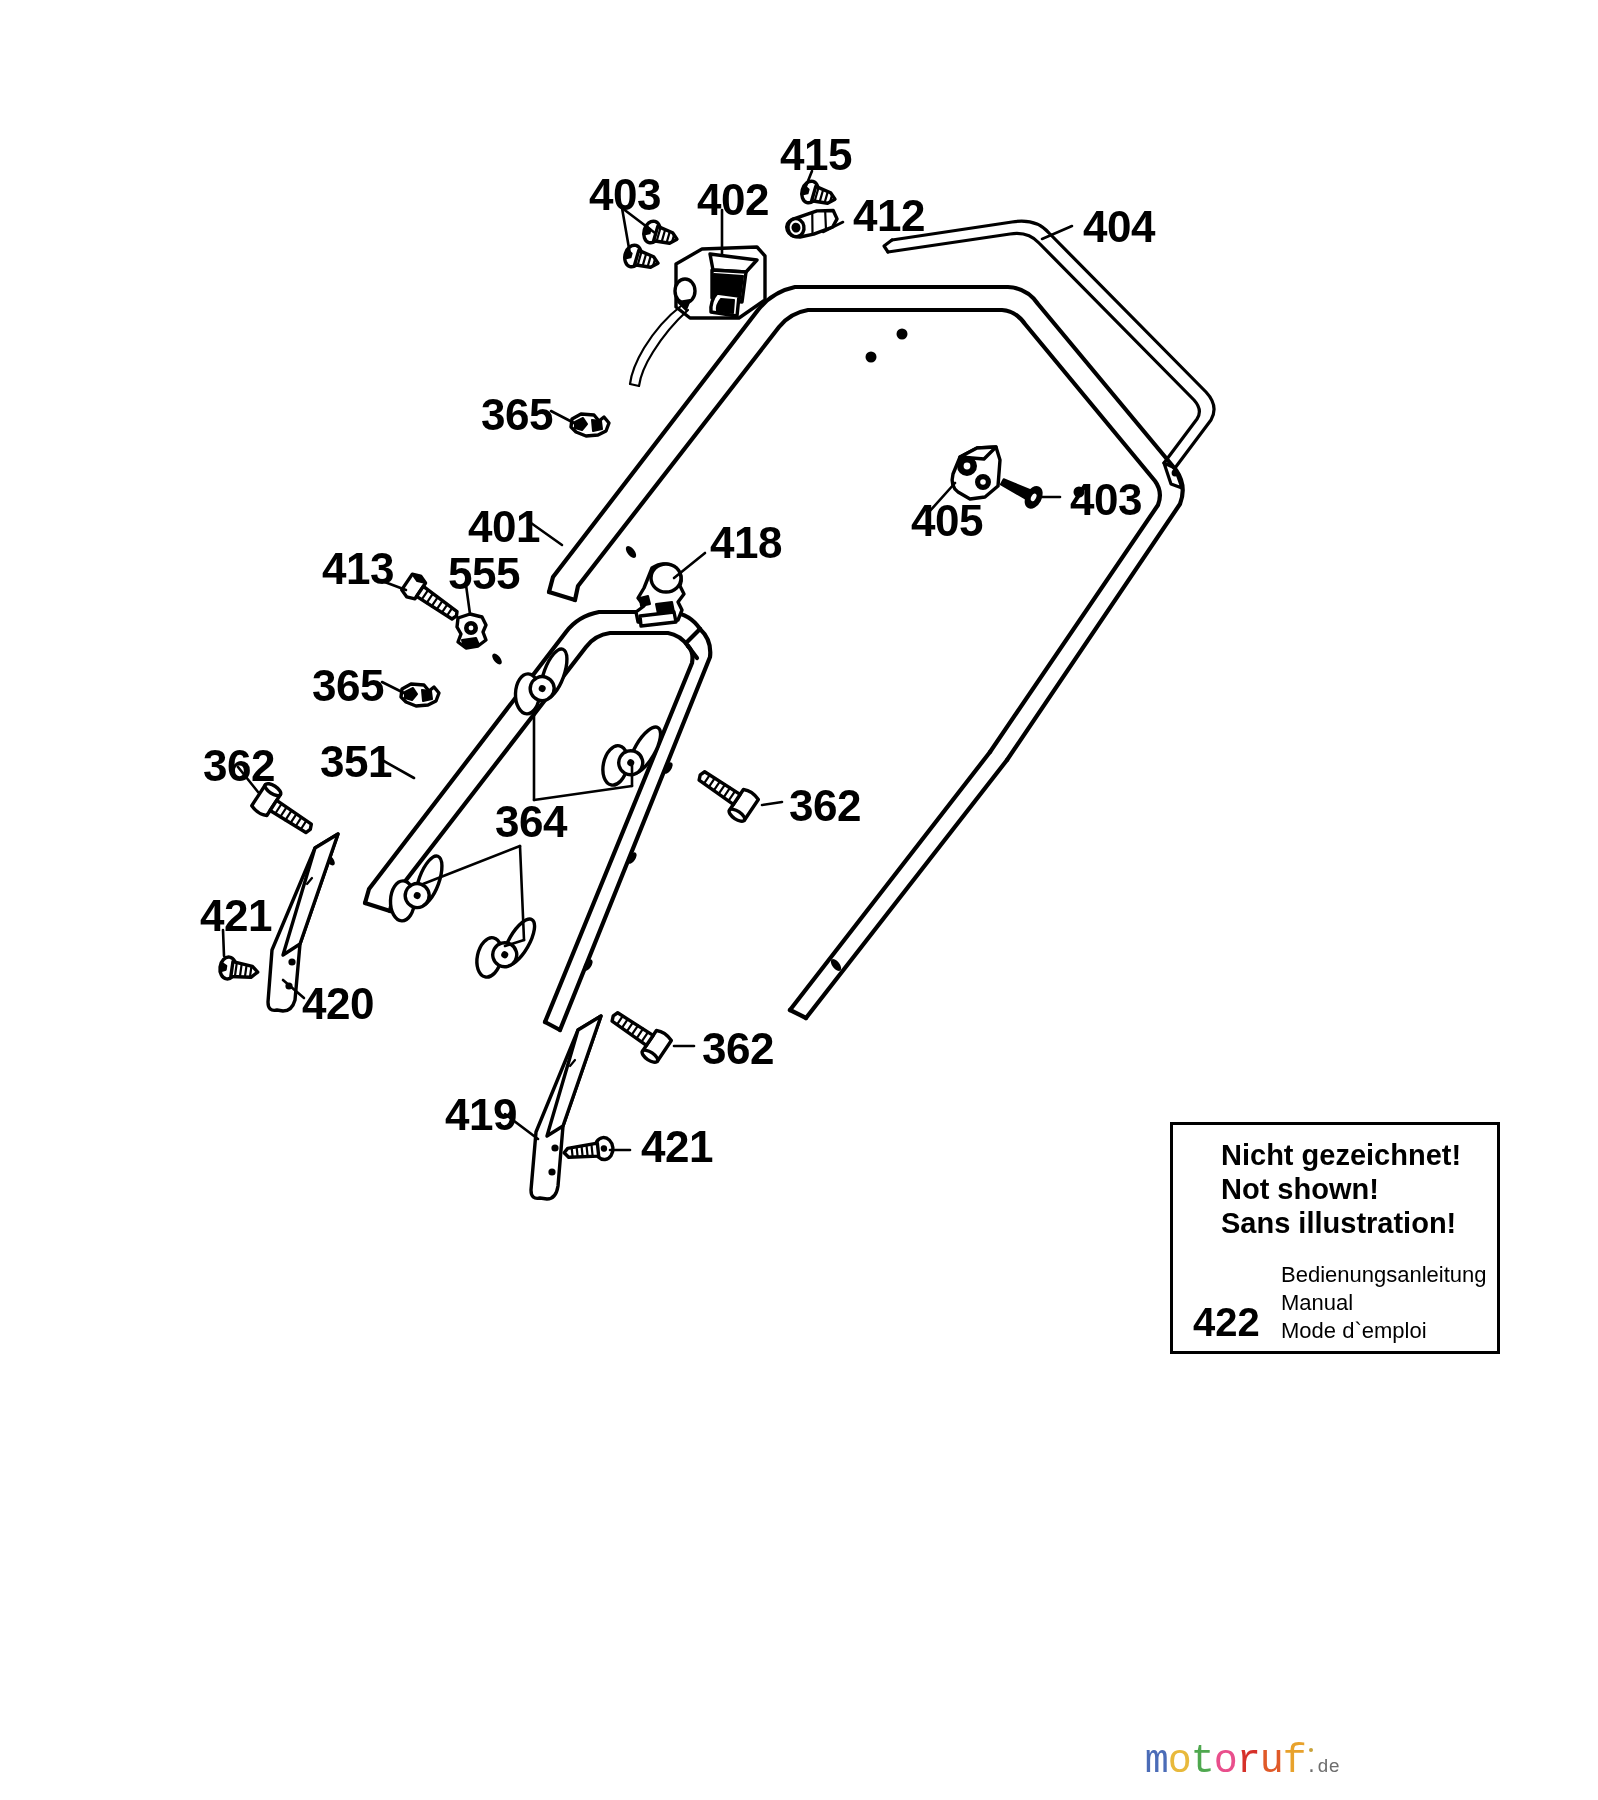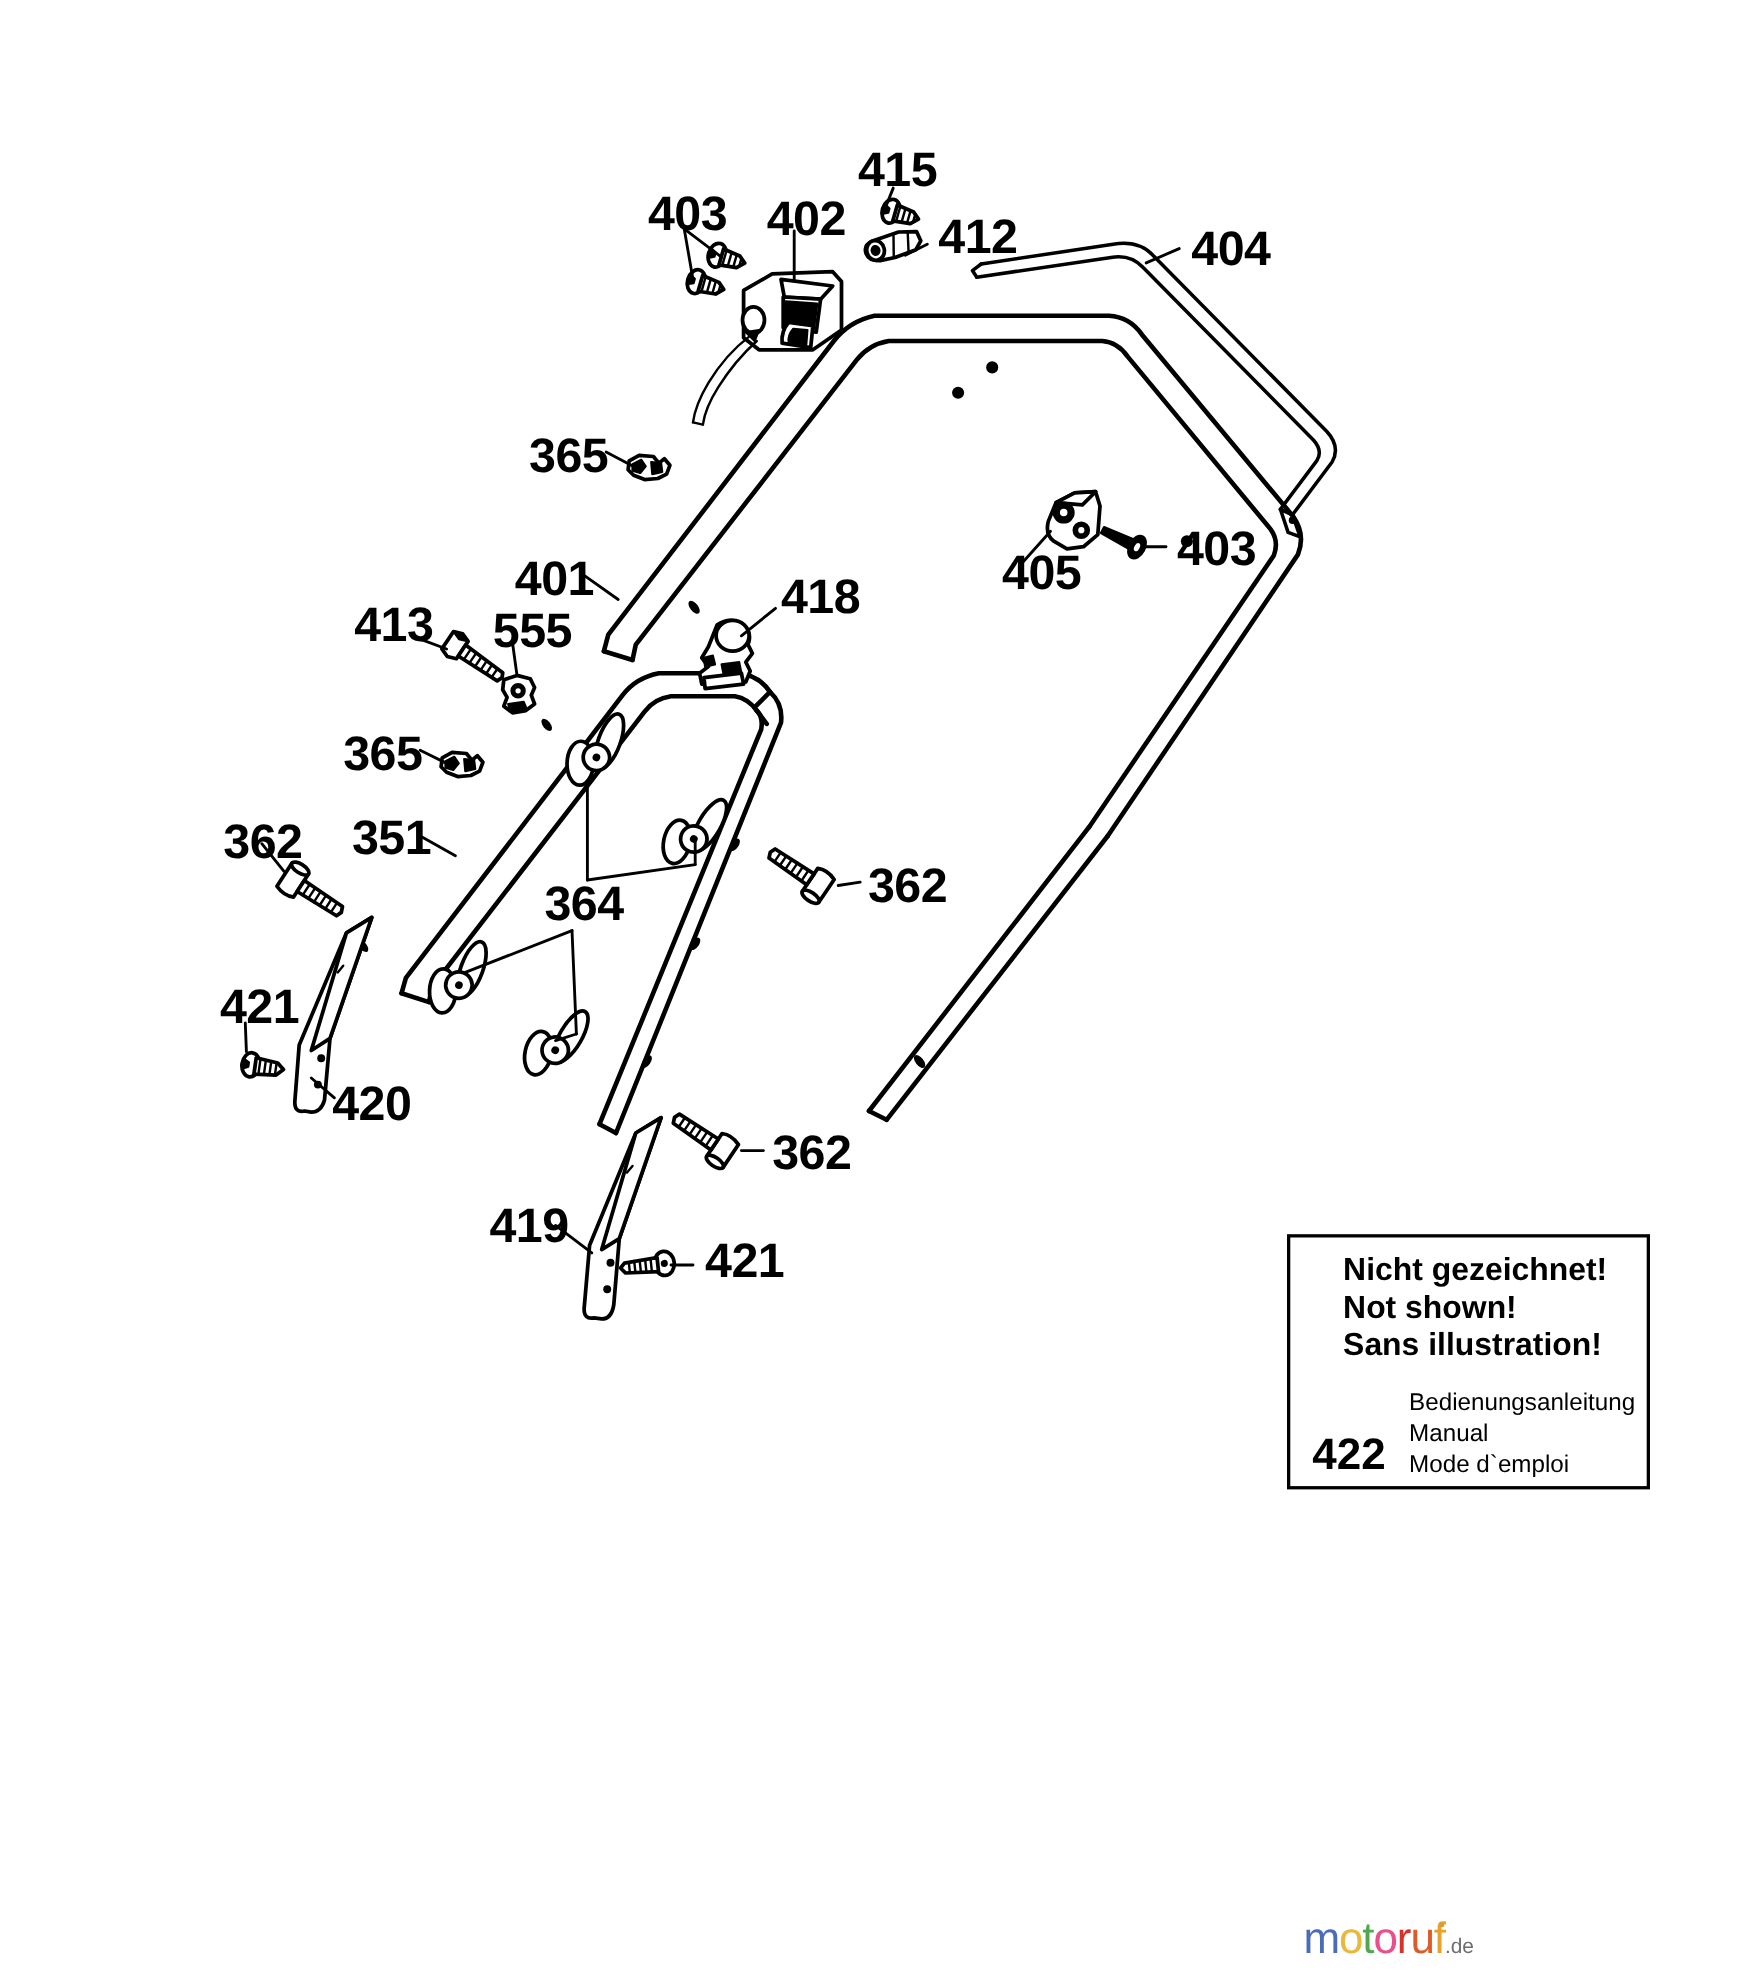--- a/index.html
+++ b/index.html
@@ -90,21 +90,21 @@
     font-size: 58px;
     color: #000000;
     letter-spacing: -1px;
     white-space: nowrap;
   }
   
   #watermark {
     position: absolute;
     right: 12px;
     bottom: 18px;
-    font-family: Liberation Sans, sans-serif;
+    font-family: Liberation Mono, monospace;
     font-size: 40px;
     line-height: 1;
     white-space: nowrap;
     letter-spacing: -1px;
     margin-left: 20px;
   }
   #watermark .wm { display: inline; }
   #watermark .tld {
     font-size: 19px;
     color: #6e6e6e;

